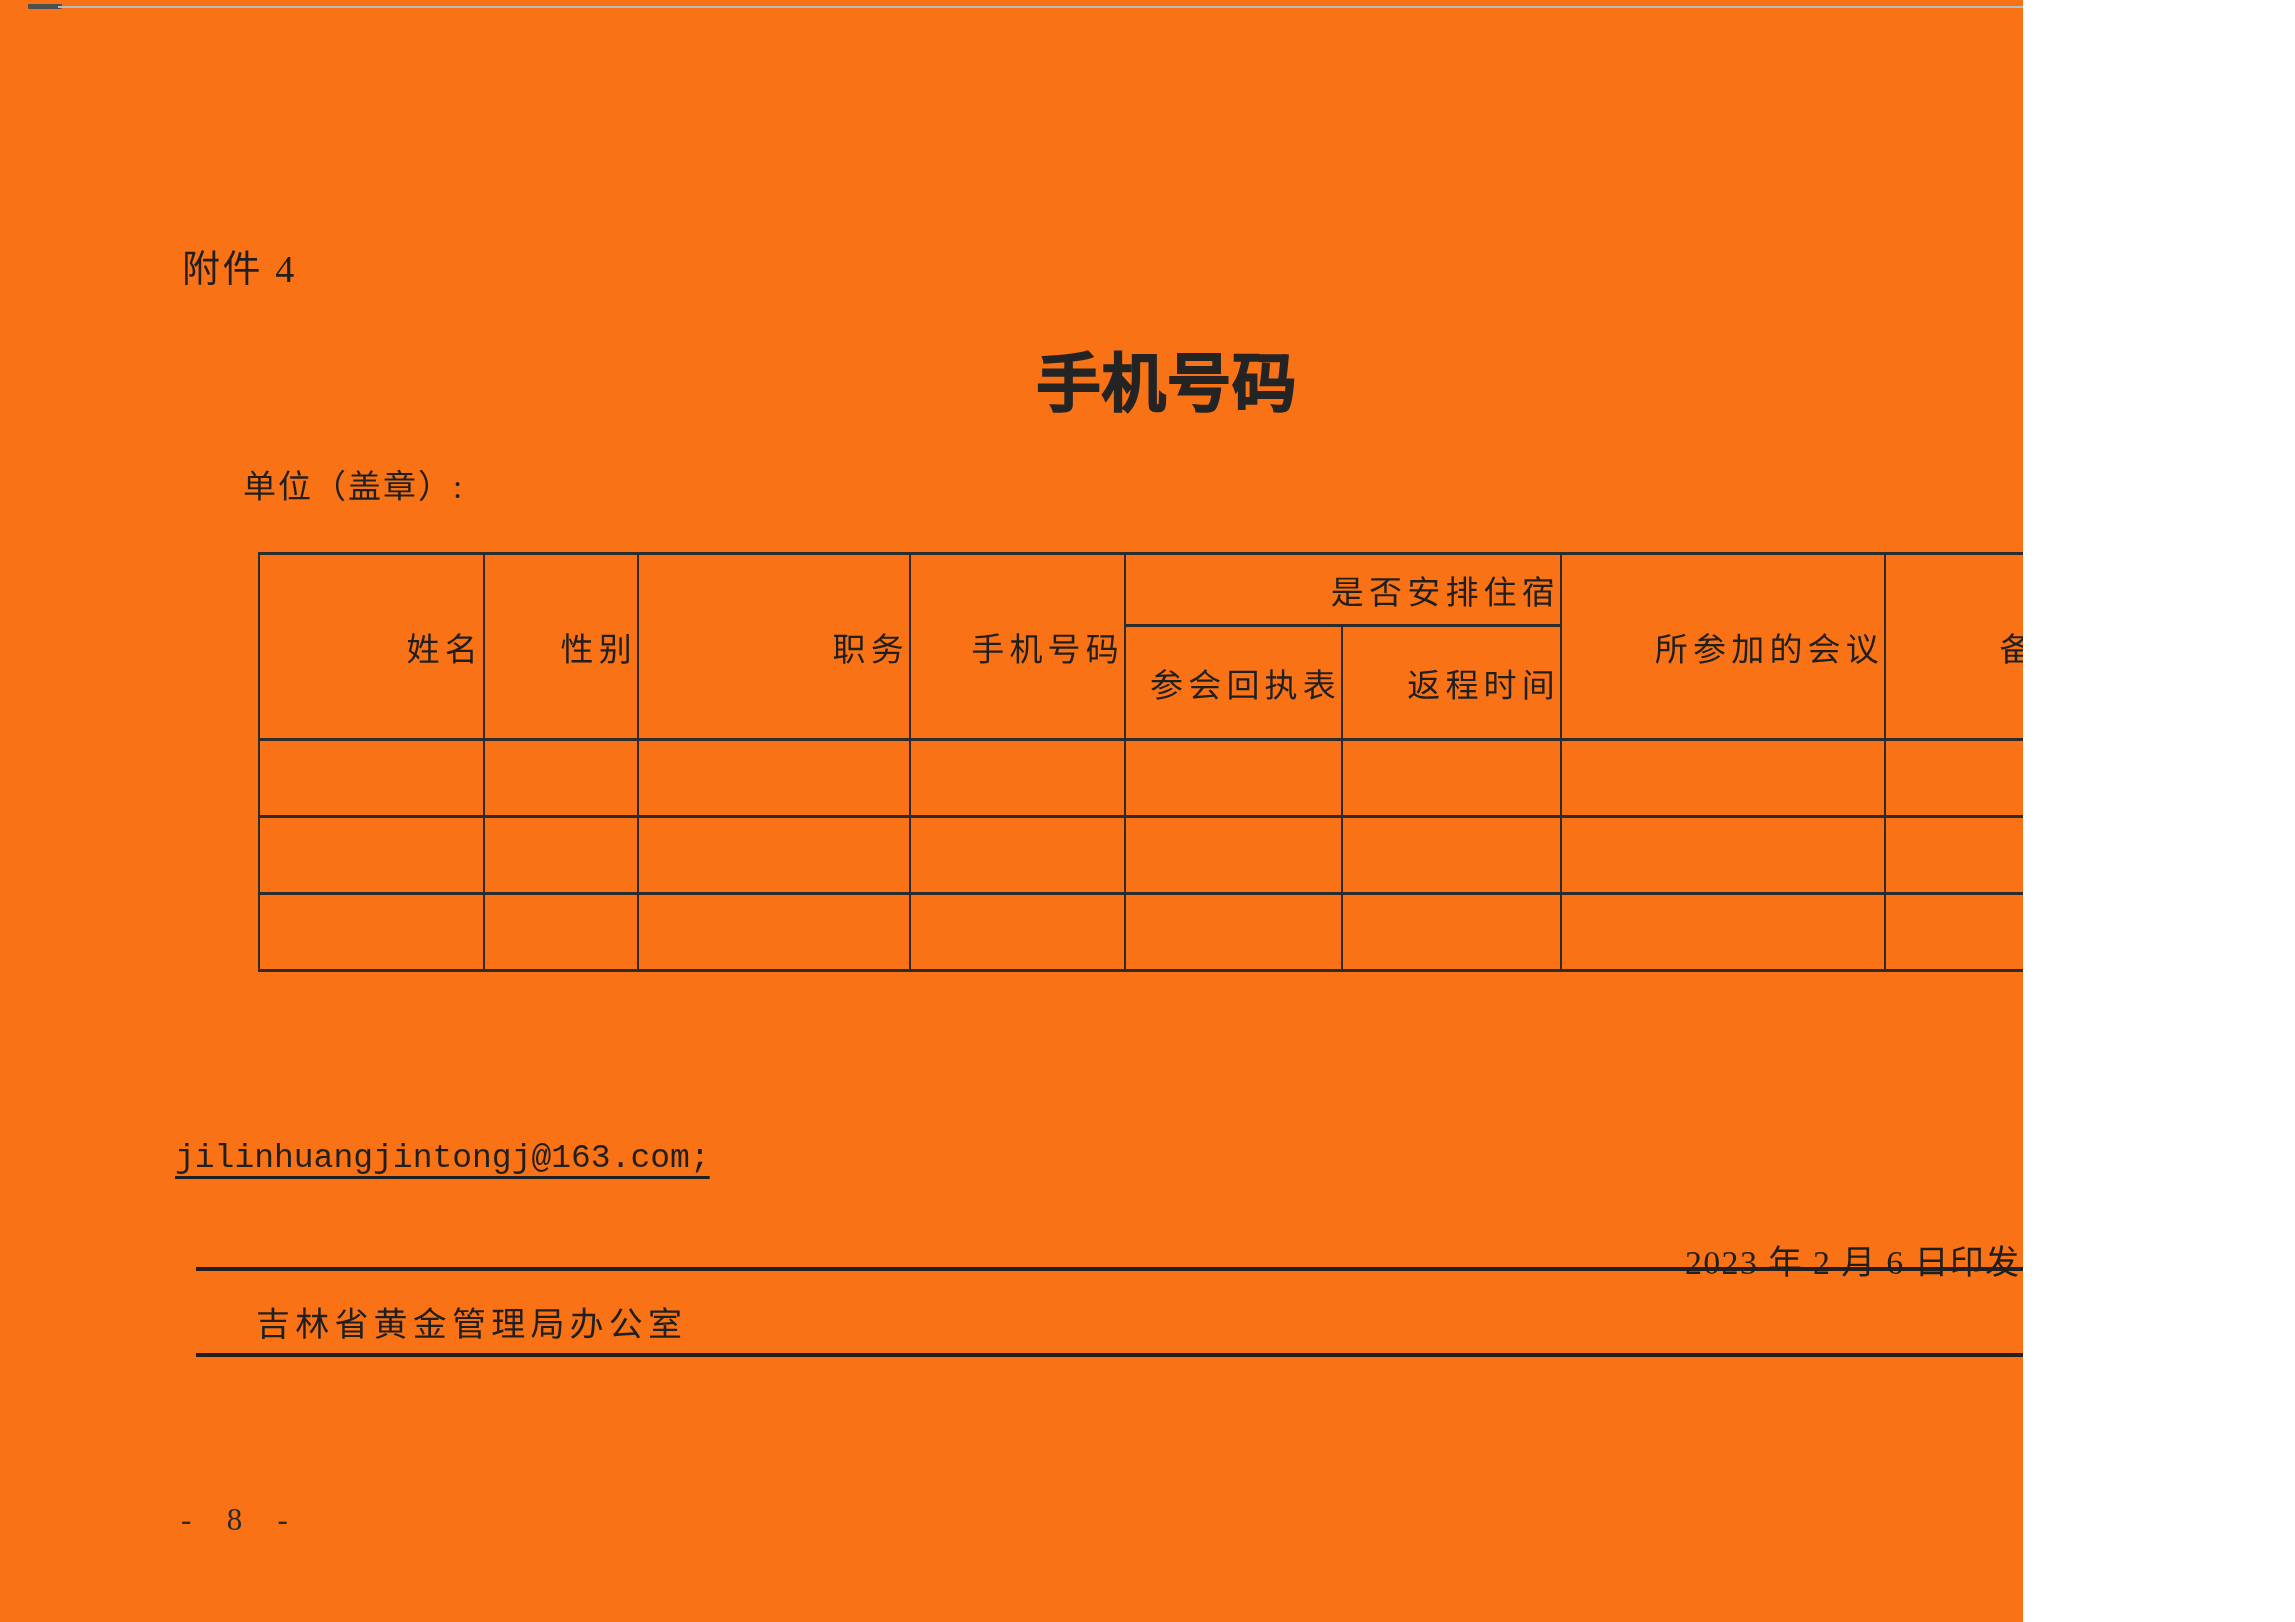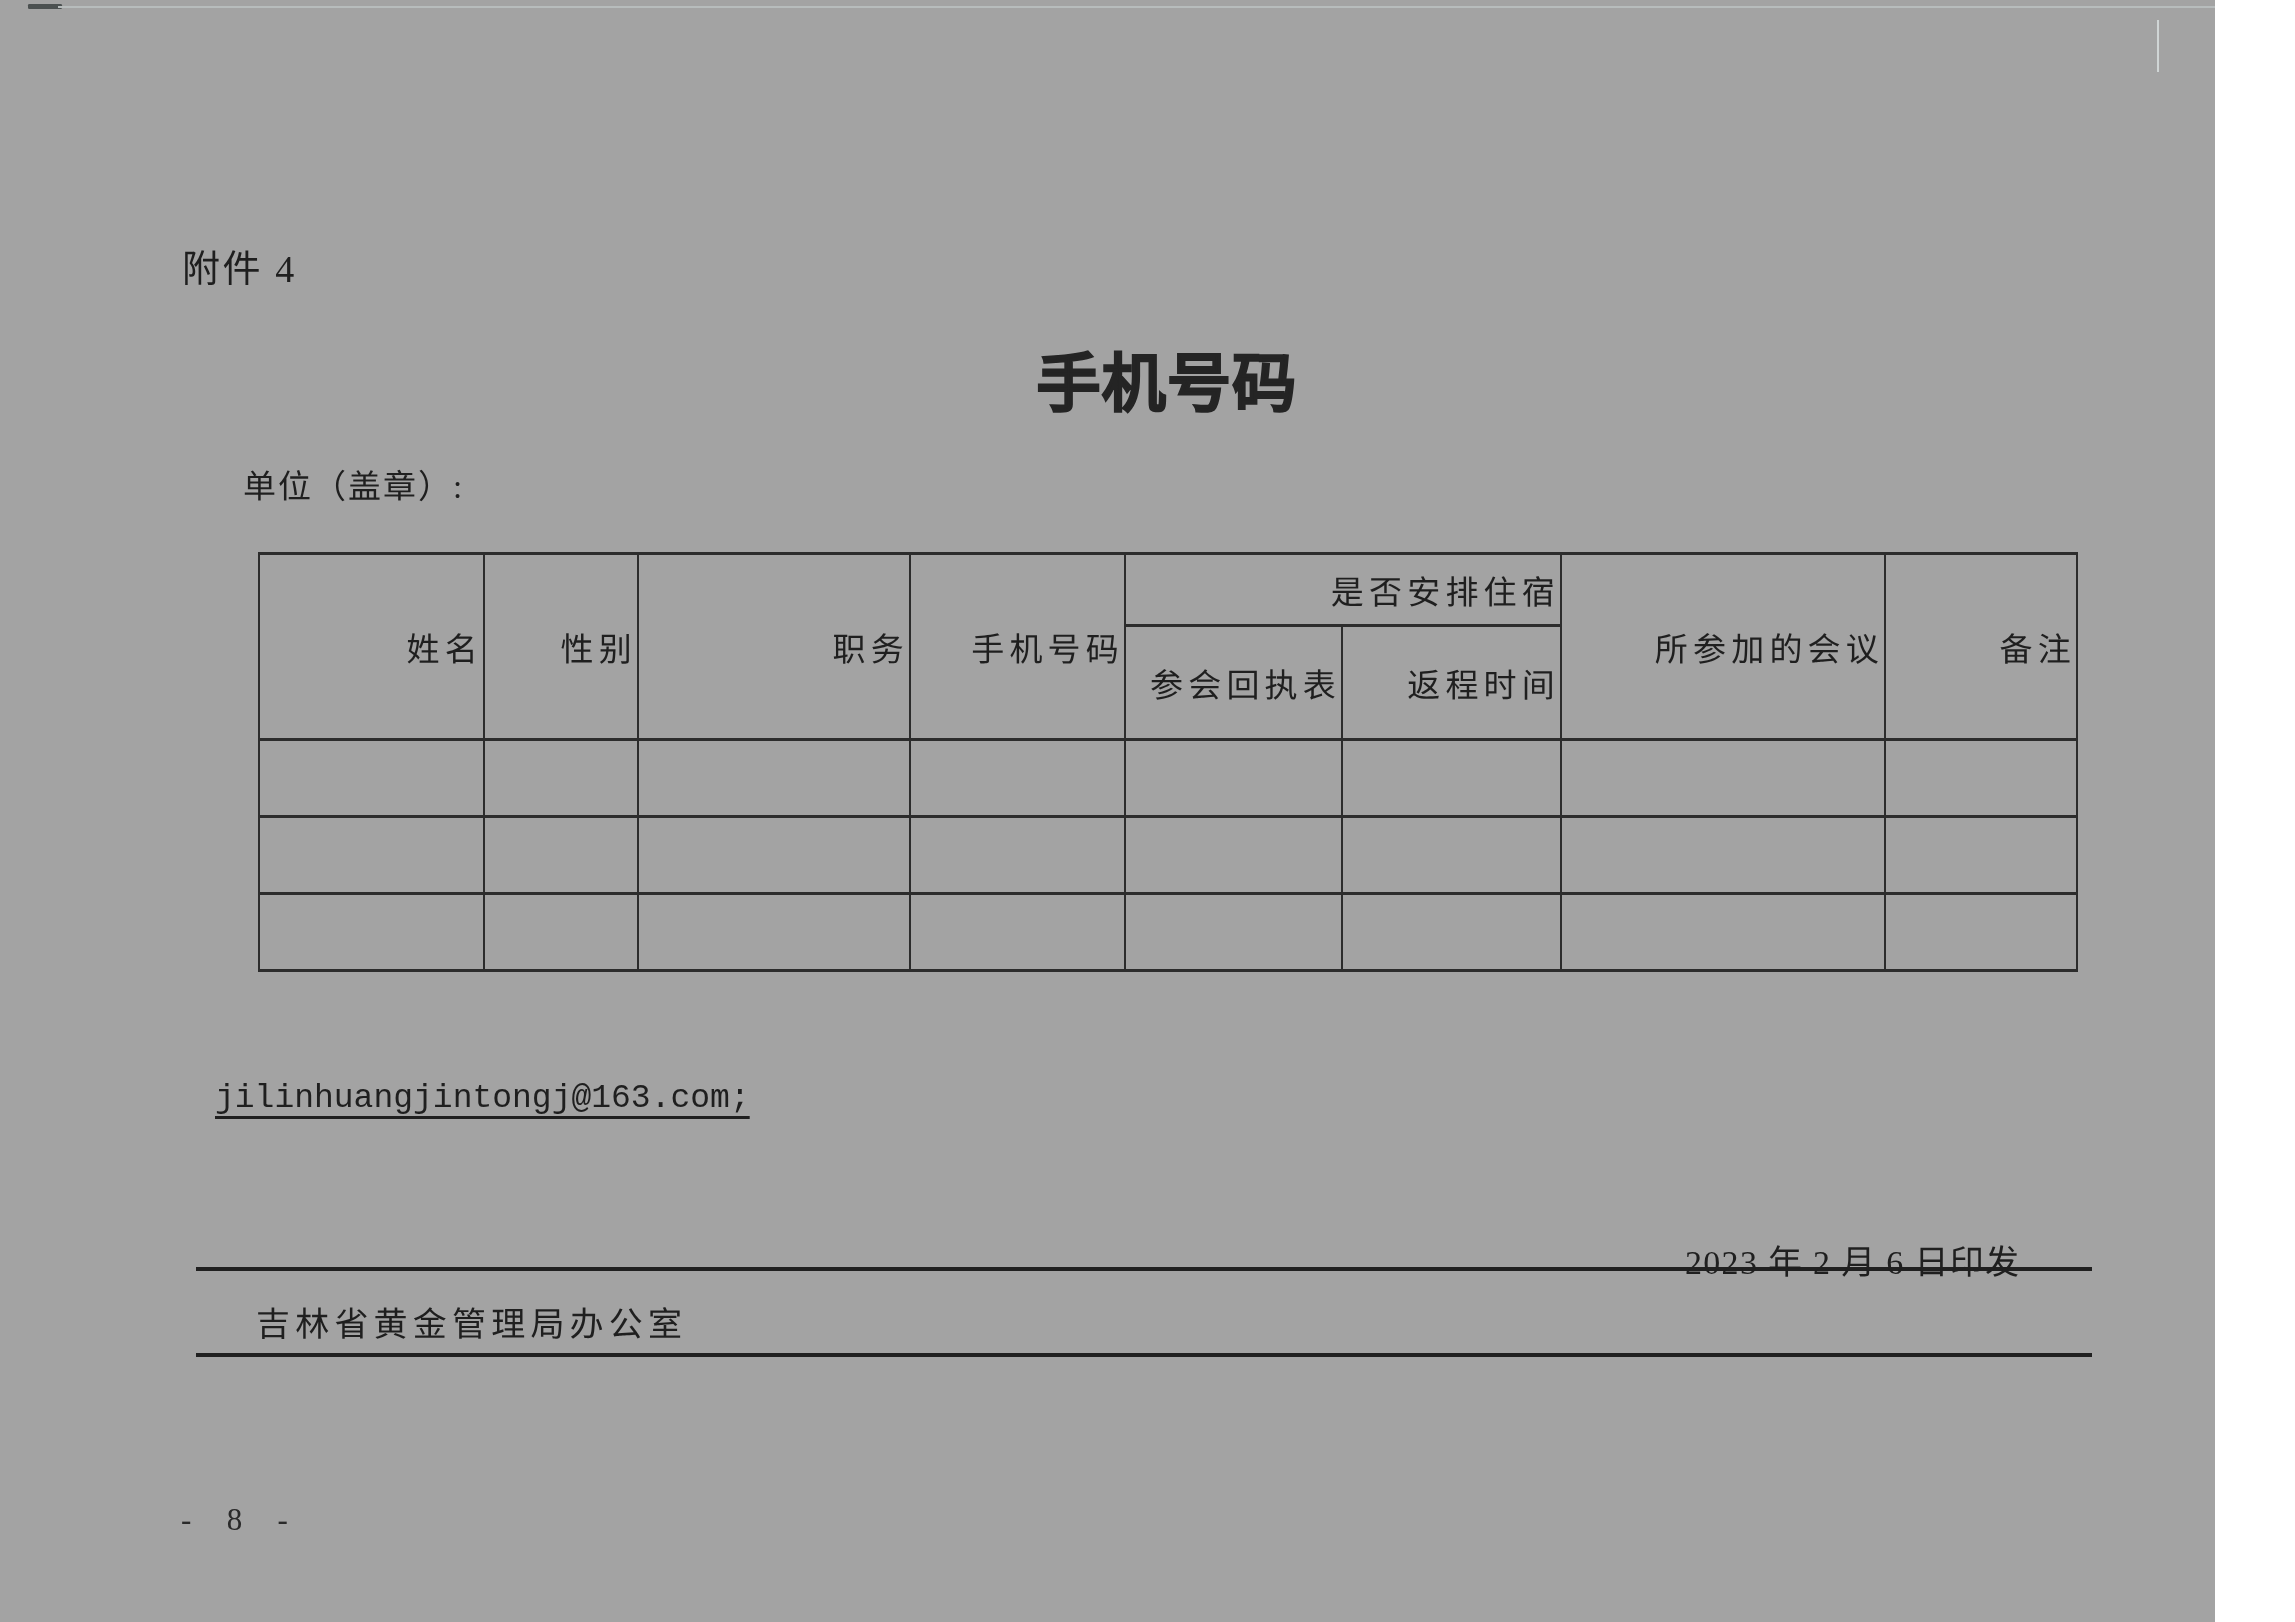--- a/index.html
+++ b/index.html
@@ -1,21 +1,21 @@
 <!DOCTYPE html>
 <html lang="zh-CN" style="font-size:10.5px"><head>
 <meta charset="utf-8">
 <style>
   html, body { margin: 0; padding: 0; background: #ffffff; }
 
   .page {
     position: relative;
-    width: 2215px;
+    width: 2023px;
     height: 1623px;
-    background: #a3a3a3;
+    background: #f97316;
     font-family: "Liberation Serif", "DejaVu Serif", serif;
     color: #1f1f1f;
     overflow: hidden;
   }
 
   
   .scan-top-line   { position: absolute; left: 58px;  top: 5.9px;  width: 2238px; height: 2px; background: #b7bcbc; }
   .scan-top-dash   { position: absolute; left: 27.5px;  top: 3.9px;  width: 34px;  height: 5.2px; background: #4b5050; border-radius: 1.3px; }
   .scan-right-mark { position: absolute; left: 2157px; top: 19.6px; width: 2px;  height: 52px; background: #d0d5d5; }
 
@@ -57,27 +57,26 @@
 
   .note {
     position: absolute; left: 175px; top: 1005px; width: 1983px;
     font-size: 35px; line-height: 43px;
     text-align: justify; text-align-last: justify;
     color: #1e1e1e;
   }
   .note .note-label { font-weight: bold; }
 
   .email {
-    position: absolute; left: 175px; top: 1080px;
+    position: absolute; left: 175px; top: 1140px;
     font-family: "Liberation Mono", "DejaVu Sans Mono", monospace;
     font-size: 33px;
     text-decoration: underline;
     text-decoration-thickness: 2.6px;
     text-underline-offset: 9.2px;
-    margin-left: 40px;
   }
 
   .rule-top    { position: absolute; left: 196px; top: 1267px; width: 1896px; height: 3.9px; background: #202020; }
   .rule-bottom { position: absolute; left: 196px; top: 1353px; width: 1896px; height: 3.9px; background: #202020; }
 
   .footer-left  { position: absolute; left: 256px;  top: 1297px; font-size: 34px; letter-spacing: 5.2px; }
   .footer-right { position: absolute; left: 1685px; top: 1235px; font-size: 34px; letter-spacing: 1.3px; }
 
   .page-number {
     position: absolute; left: 181px; top: 1502px;

